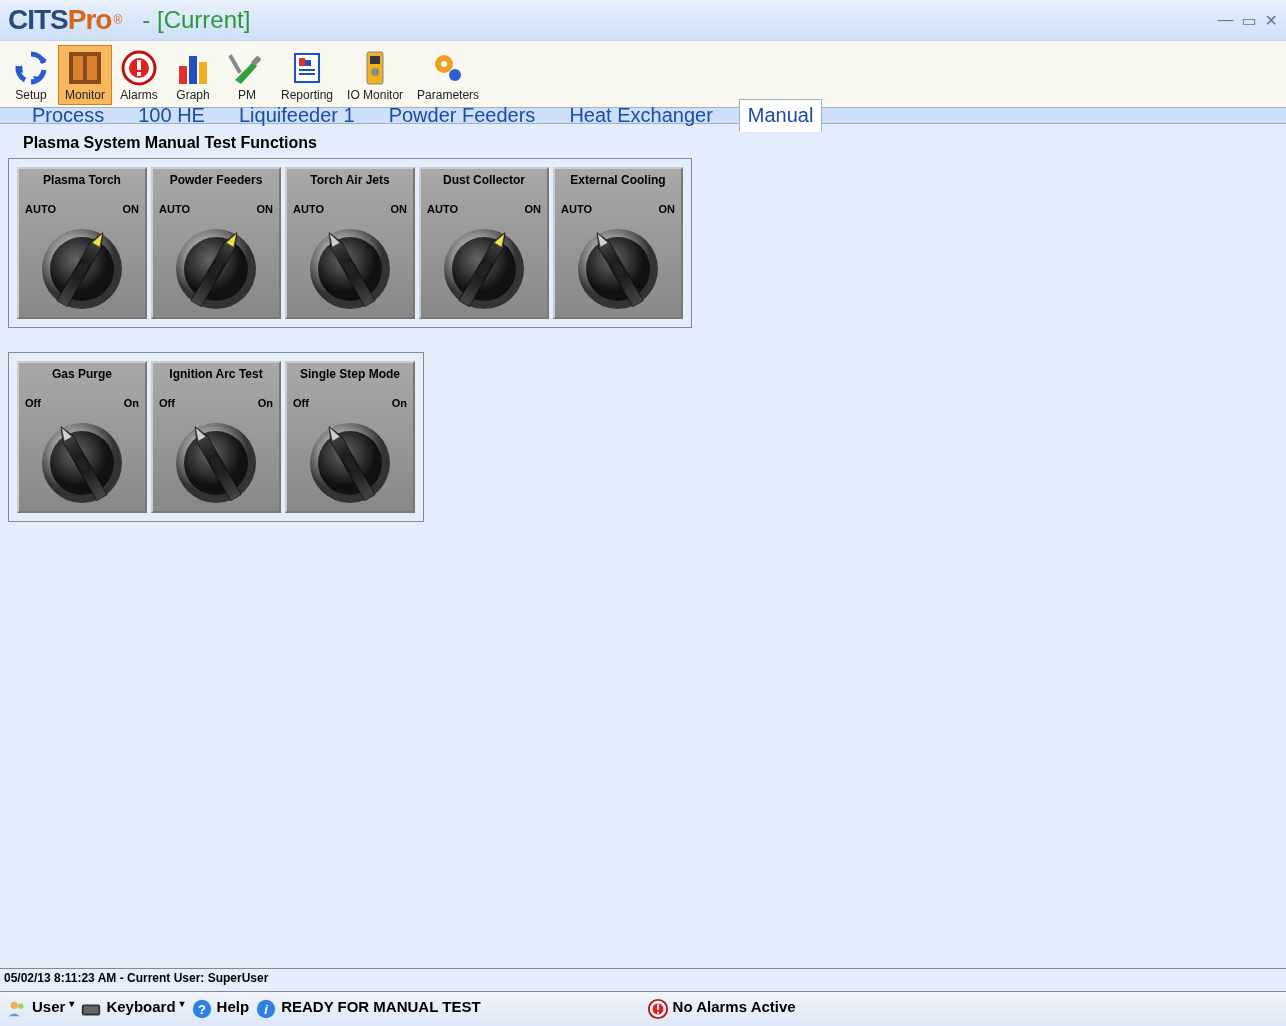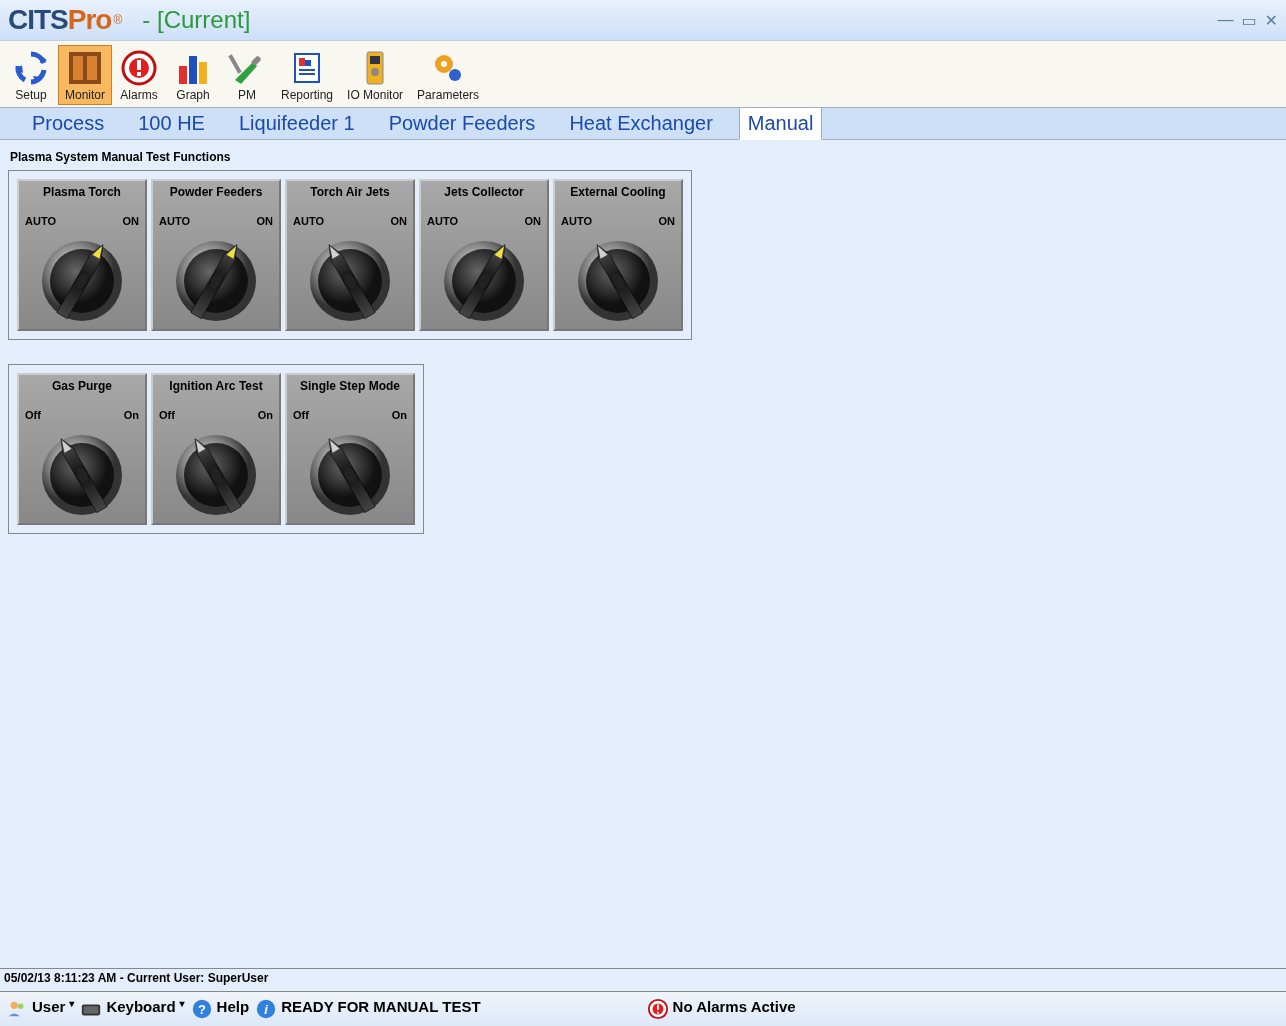--- a/index.html
+++ b/index.html
@@ -15,27 +15,27 @@
 .window-controls { margin-left: auto; display: flex; gap: 8px; color: #5a7a9a; font-size: 16px; }
 
 
 .toolbar-wrap { background: #f8f8f0; border-top: 1px solid #c0d0e0; border-bottom: 1px solid #a0b0c0; padding: 4px 4px 2px; }
 .toolbar { display: flex; gap: 0; }
 .tool-btn { display: flex; flex-direction: column; align-items: center; padding: 2px 6px 2px; min-width: 54px; font-size: 12px; color: #222; cursor: pointer; border: 1px solid transparent; }
 .tool-btn.active { background: #f8b860; border: 1px solid #d08020; }
 .tool-icon { width: 40px; height: 40px; display: flex; align-items: center; justify-content: center; }
 
 
-.tabbar { background: #cde0f8; height: 32px; display: flex; align-items: center; padding-left: 24px; gap: 18px; border-bottom: 1px solid #a0b0c0; }
+.tabbar { background: #cde0f8; height: 16px; display: flex; align-items: center; padding-left: 24px; gap: 18px; border-bottom: 1px solid #a0b0c0; }
 .tab { color: #1a4aaa; font-size: 20px; padding: 4px 8px; cursor: pointer; }
 .tab.active { background: #fff; border: 1px solid #a0b0c0; border-bottom: 1px solid #fff; color: #1a4aaa; }
 
 
 .content { padding: 6px 8px; }
-.section-title { font-size: 12px; font-weight: bold; color: #000; margin: 4px 0 6px 2px; }
+.section-title { font-size: 16px; font-weight: bold; color: #000; margin: 4px 0 6px 15px; }
 .panel-frame { border: 1px solid #888; background: #e4edfb; padding: 8px; display: flex; gap: 4px; width: fit-content; }
 
 
 .switch-card { width: 130px; background: linear-gradient(#a8a8a8, #888888); border: 2px outset #ccc; padding: 4px 4px 6px; display: flex; flex-direction: column; align-items: center; gap: 12px; }
 .switch-title { font-size: 12px; font-weight: bold; color: #000; text-align: center; margin-bottom: 2px; height: 16px; white-space: nowrap; }
 .switch-labels { display: flex; justify-content: space-between; width: 100%; font-size: 11px; font-weight: bold; color: #000; padding: 0 2px; }
 .knob-wrap { width: 100px; height: 90px; position: relative; margin-top: -6px; }
 
 
 .statusline { position: absolute; left: 0; right: 0; bottom: 34px; height: 24px; border-top: 1px solid #888; border-bottom: 1px solid #888; background: #e4edfb; font-size: 12px; font-weight: bold; padding: 2px 4px; }
@@ -258,21 +258,21 @@
     <circle cx="50" cy="48" r="40" fill="url(#ringfalse)"></circle>
     <circle cx="50" cy="48" r="32" fill="url(#facefalse)"></circle>
     <g transform="rotate(-30 50 48)">
       <path d="M44 88 L44 20 L50 6 L56 20 L56 88 Z" fill="url(#ptrfalse)" stroke="#000" stroke-width="0.5"></path>
       <path d="M46 20 L50 8 L54 20 Z" fill="#d0d0d0"></path>
       <ellipse cx="50" cy="48" rx="5" ry="8" fill="#222"></ellipse>
     </g>
   </svg></div>
       </div>
       <div class="switch-card">
-      <div class="switch-title">Jets Collector</div>
+      <div class="switch-title">Dust Collector</div>
       <div class="switch-labels">
         <span>AUTO</span>
         <span>ON</span>
       </div>
       <div class="knob-wrap"><svg width="100" height="90" viewBox="0 0 100 90">
     <defs>
       <radialGradient id="ringtrue" cx="40%" cy="35%">
                 <stop offset="0%" stop-color="#eee"></stop>
                 <stop offset="60%" stop-color="#888"></stop>
                 <stop offset="100%" stop-color="#333"></stop>

